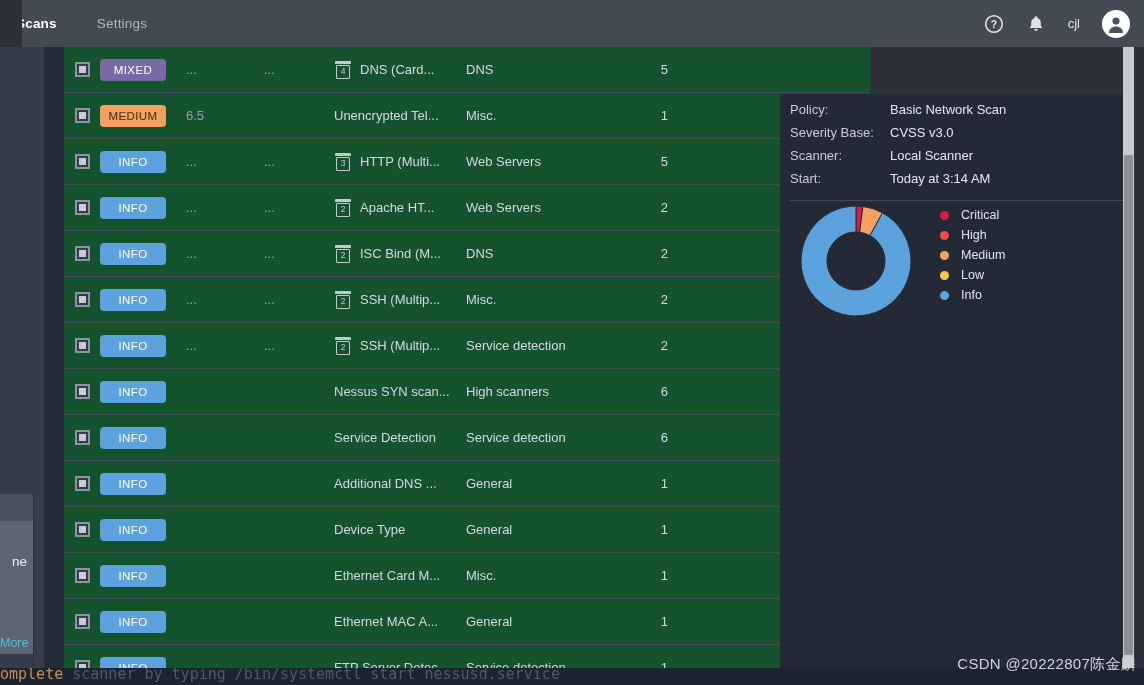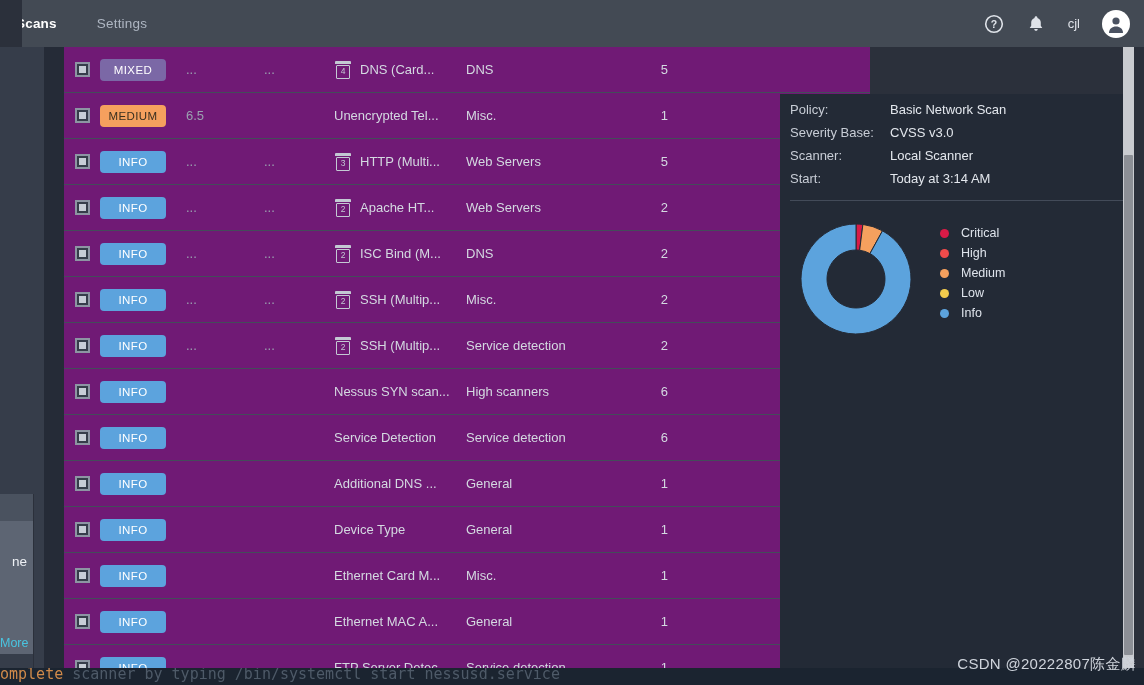--- a/index.html
+++ b/index.html
@@ -39,21 +39,21 @@
     background: #ffffff; display: flex; align-items: center; justify-content: center;
   }
 
   
   .content {
     position: absolute; left: 0; top: 47px; width: 1144px; height: 638px;
     background: #2b303b;
   }
   .table-wrap {
     position: absolute; left: 64px; top: 0; width: 806px; height: 628px;
-    background: #701a75; overflow: hidden;
+    background: #14532d; overflow: hidden;
   }
   .gutter-left {
     position: absolute; left: 0; top: 0; width: 64px; height: 628px;
     background: #363d4a;
   }
   .gutter-left .col-dark {
     position: absolute; left: 44px; top: 0; width: 20px; height: 628px;
     background: #252b37;
   }
   .table-topline {
@@ -112,21 +112,21 @@
   .meta-key { width: 100px; font-size: 13px; color: #c8cdd6; }
   .meta-val { font-size: 13px; color: #e3e7ed; display: flex; align-items: center; gap: 9px; }
   .spinner { width: 14px; height: 14px; display: block; }
 
   .vuln-title {
     margin: 42px 0 0 10px; font-size: 13.5px; font-weight: bold; color: #e8ecf2;
   }
   .vuln-rule {
     margin: 10px 10px 0 10px; height: 1px; background: #434b59;
   }
-  .chart-area { display: flex; align-items: flex-start; margin-top: 20px; padding-left: 18px; }
+  .chart-area { display: flex; align-items: flex-start; margin-top: 2px; padding-left: 18px; }
   .donut { width: 116px; height: 116px; position: relative; flex: 0 0 116px; }
   .legend { margin-left: 26px; margin-top: 2px; }
   .legend-item { display: flex; align-items: center; height: 20px; gap: 12px; }
   .legend-dot { width: 9px; height: 9px; border-radius: 50%; display: block; }
   .legend-lab { font-size: 12.5px; color: #dfe4ec; }
 
   
   .scrollbar {
     position: absolute; right: 10px; top: 47px; width: 11px; height: 638px;
     background: #c9cbd0;

